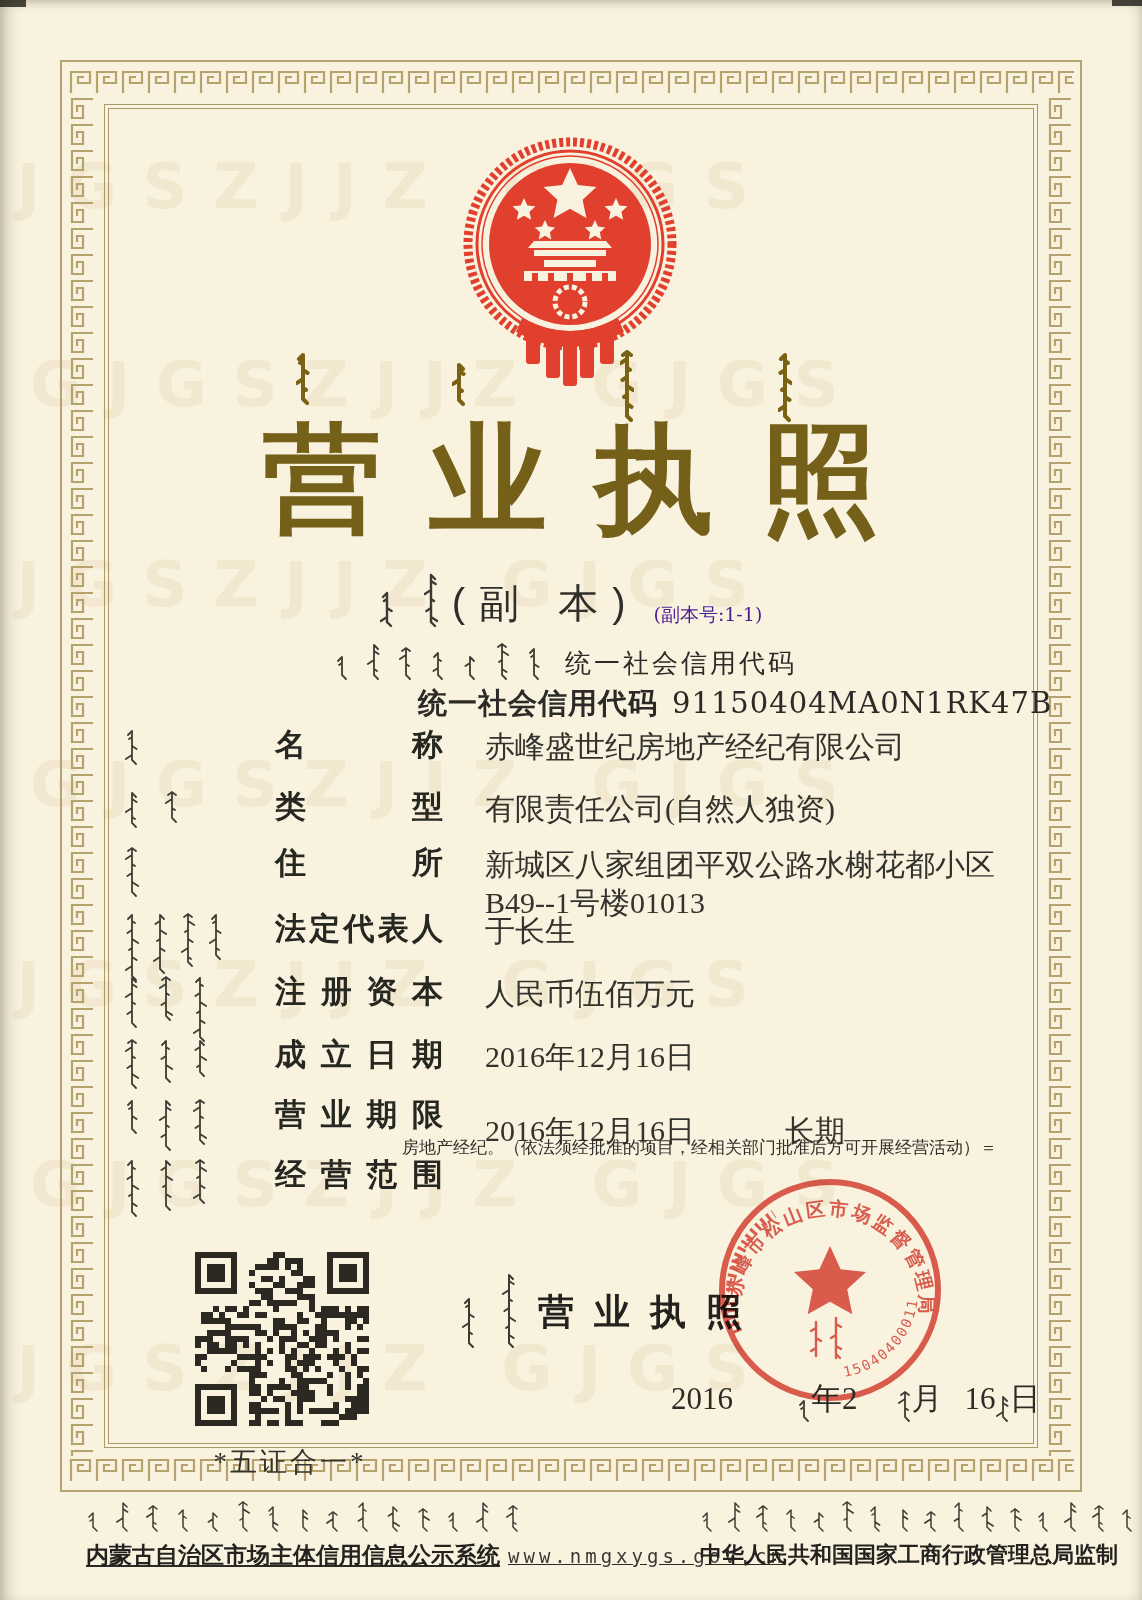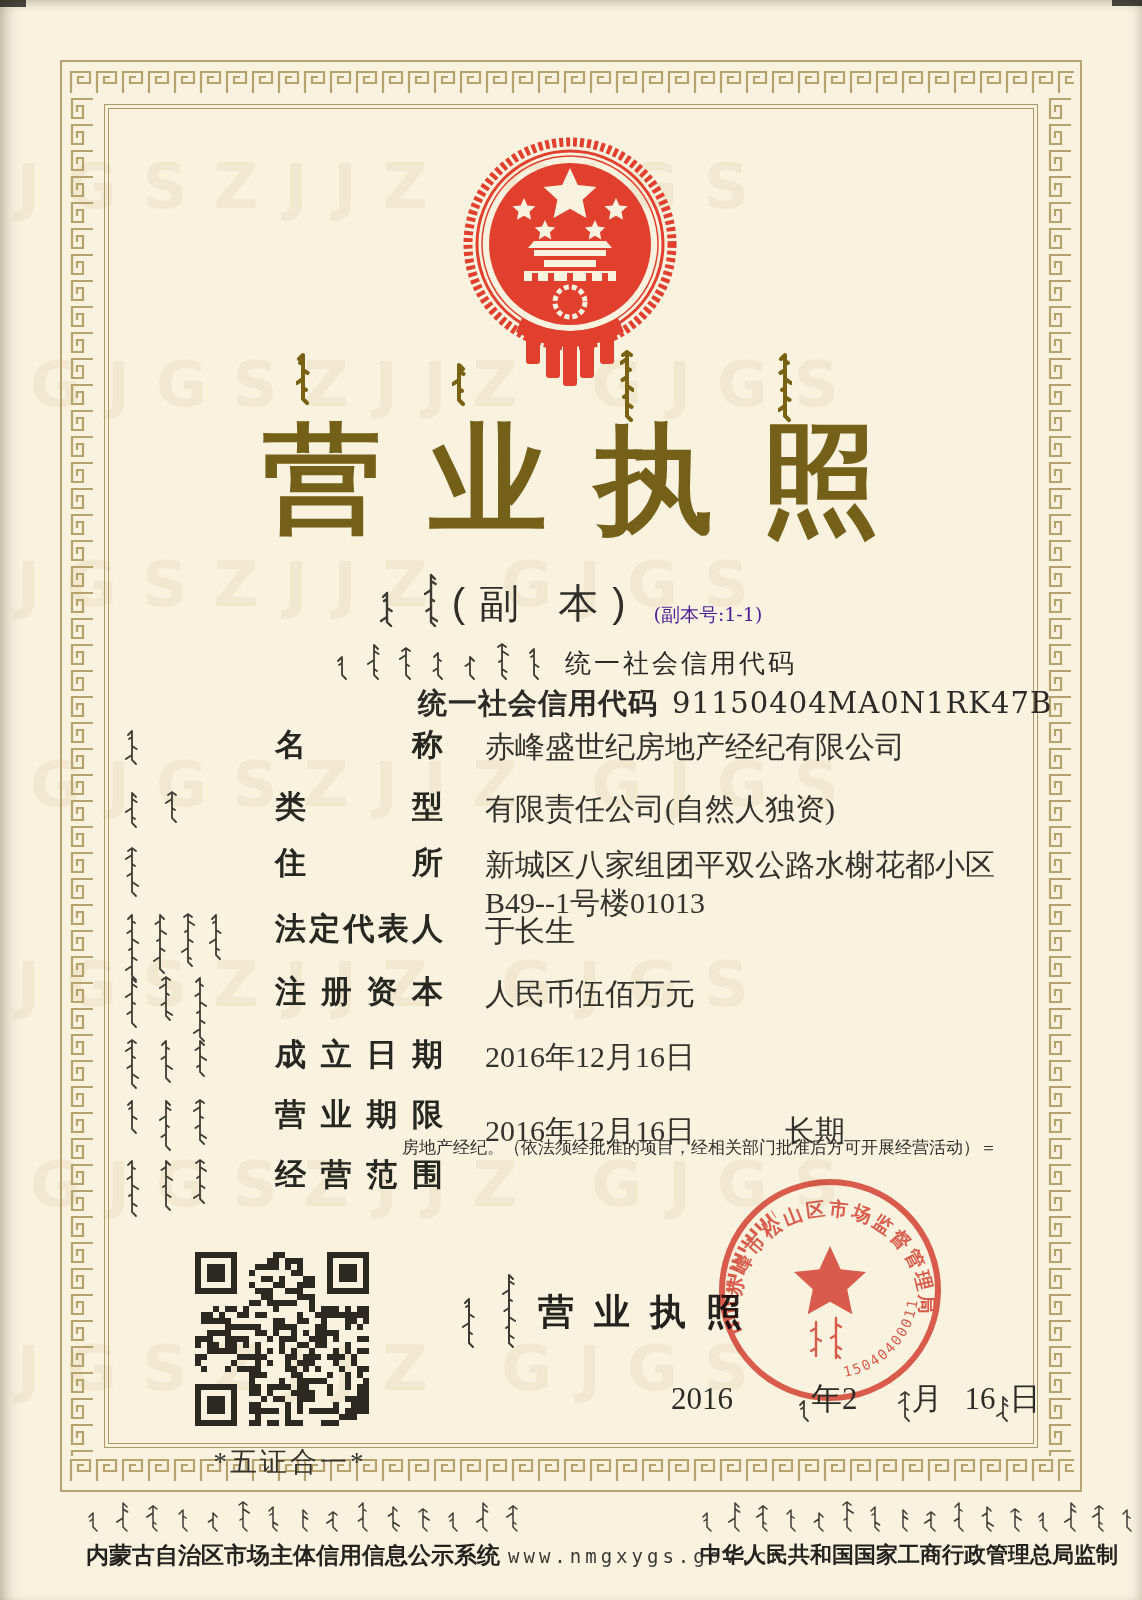--- a/index.html
+++ b/index.html
@@ -44,21 +44,21 @@
   
   .qr{position:absolute;left:195px;top:1252px;}
   .qr-caption{position:absolute;left:195px;top:1444px;width:190px;text-align:center;font-size:27px;letter-spacing:3px;color:#33322c;font-family:Liberation Serif, serif;}
   .reg-row{position:absolute;left:462px;top:1272px;display:flex;align-items:center;gap:16px;}
   .reg-label{font-size:36px;font-weight:bold;letter-spacing:20px;margin-left:6px;color:#23221e;}
   .seal{position:absolute;left:712px;top:1172px;opacity:.86;mix-blend-mode:multiply;}
   .date-row{position:absolute;left:648px;top:1378px;display:flex;align-items:baseline;font-size:31px;color:#2c2b26;font-family:"Liberation Serif",serif;margin-left:23px;}
   .date-row span{white-space:pre;}
   .date-row .dm{align-self:flex-end;transform:translateY(6px);}
   
-  .footer-left{position:absolute;left:86px;top:1502px;}
+  .footer-left{position:absolute;left:86px;top:1502px;text-decoration:underline;}
   .footer-right{position:absolute;left:700px;top:1502px;}
   .f-mong{display:flex;gap:16px;align-items:flex-end;height:34px;}
   .f-text{margin-top:4px;font-size:23px;font-weight:bold;color:#23221e;display:flex;align-items:baseline;gap:8px;white-space:nowrap;}
   .f-url{font-family:"DejaVu Sans Mono",monospace;font-weight:normal;font-size:19px;letter-spacing:4px;color:#3a3934;}
   .footer-right .f-text{font-size:22px;text-align:right;}
   .corner-mark{position:absolute;background:#1c1a15;opacity:.8;}
 </style>
 </head>
 <body>
 

